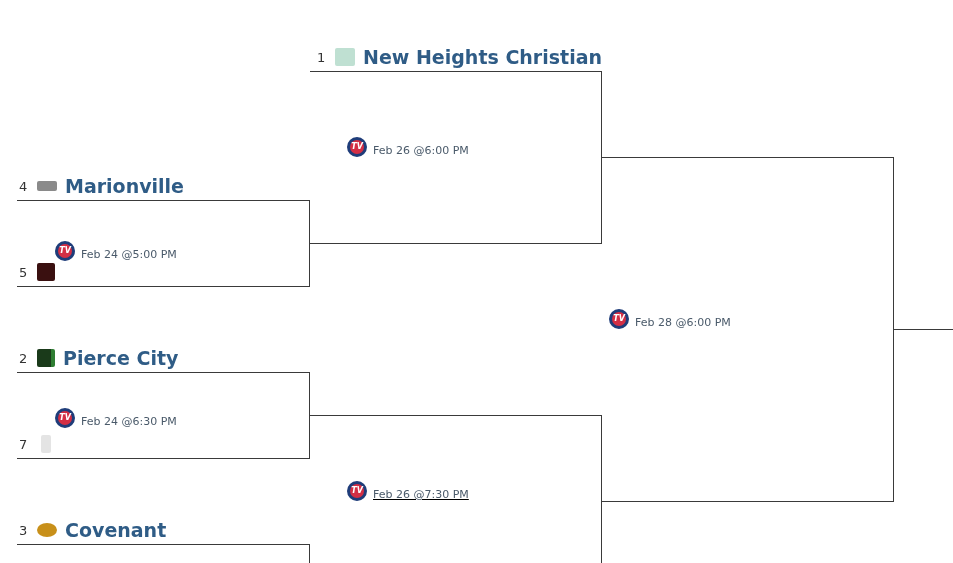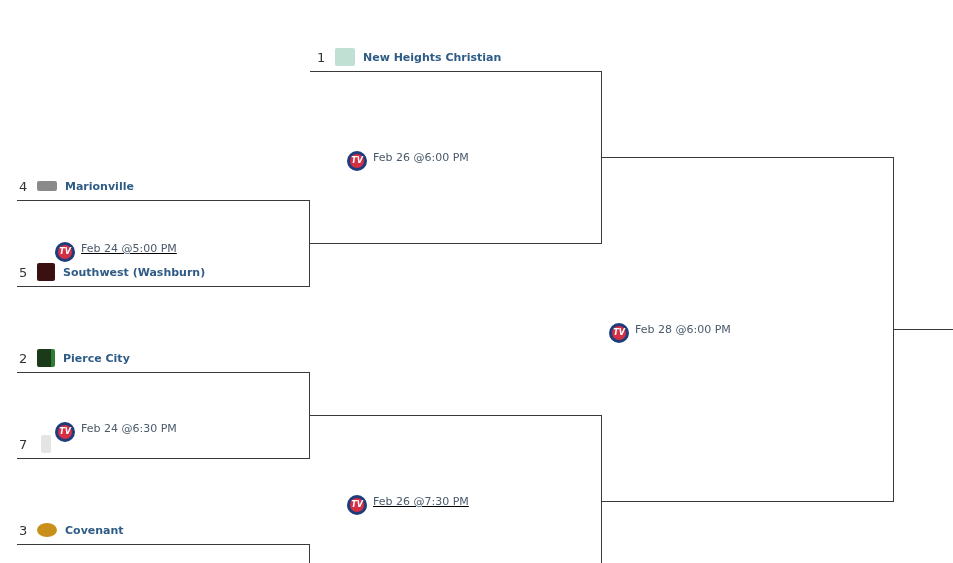--- a/index.html
+++ b/index.html
@@ -3,22 +3,22 @@
 <meta charset="utf-8">
 <style>
   html,body{margin:0;padding:0;background:#fff;}
   body{width:953px;height:563px;position:relative;overflow:hidden;font-family:"DejaVu Sans","Liberation Sans",sans-serif;}
   .line{position:absolute;background:#3a3a3a;}
   .h{height:1px;}
   .v{width:1px;}
   .team{position:absolute;display:flex;align-items:center;height:20px;white-space:nowrap;}
   .seed{font-size:13px;color:#333;width:14px;display:inline-block;}
   .logo{width:20px;height:18px;margin:0 8px 0 4px;display:inline-block;border-radius:2px;}
-  .tname{font-size:11px;color:#2f5c86;font-weight:600;cursor:pointer;}
-  .game{position:absolute;display:flex;align-items:flex-start;height:24px;white-space:nowrap;margin-top:18px;}
+  .tname{font-size:19px;color:#2f5c86;font-weight:600;cursor:pointer;}
+  .game{position:absolute;display:flex;align-items:flex-end;height:24px;white-space:nowrap;}
   .tv{width:20px;height:20px;border-radius:50%;background:#1f3d7a;position:relative;margin-right:6px;box-sizing:border-box;border:2px solid #1f3d7a;}
   .tv::before{content:"";position:absolute;inset:1px;border-radius:50%;background:#d32f45;}
   .tv::after{content:"TV";position:absolute;left:0;right:0;top:3px;font-size:8px;font-weight:bold;color:#fff;text-align:center;font-style:italic;font-family:"DejaVu Sans",sans-serif;}
   .gtime{font-size:11px;color:#4a5a6a;cursor:pointer;}
 </style>
 </head>
 <body>
 
 <div class="line h" style="left:310px;top:71px;width:292px;"></div>
 <div class="line v" style="left:601px;top:71px;height:173px;"></div>
@@ -51,28 +51,27 @@
 <div class="game" style="left:347px;top:133px;">
   <span class="tv"></span>
   <span class="gtime">Feb 26 @6:00 PM</span>
 </div>
 
 <div class="team" style="left:19px;top:176px;">
   <span class="seed">4</span>
   <span class="logo" style="background:#8a8a8a;height:10px;"></span>
   <span class="tname">Marionville</span>
 </div>
-<div class="game" style="left:55px;top:224px;text-decoration:underline;">
+<div class="game" style="left:55px;top:237px;">
   <span class="tv"></span>
   <span class="gtime">Feb 24 @5:00 PM</span>
 </div>
 <div class="team" style="left:19px;top:262px;">
   <span class="seed">5</span>
   <span class="logo" style="background:#3a1010;width:18px;"></span>
-  <span class="tname">Southwest (Washburn)</span>
 </div>
 
 <div class="team" style="left:19px;top:348px;">
   <span class="seed">2</span>
   <span class="logo" style="background:#1a3a1a;border-right:4px solid #2e7d32;width:14px;"></span>
   <span class="tname">Pierce City</span>
 </div>
 <div class="game" style="left:55px;top:404px;">
   <span class="tv"></span>
   <span class="gtime">Feb 24 @6:30 PM</span>

